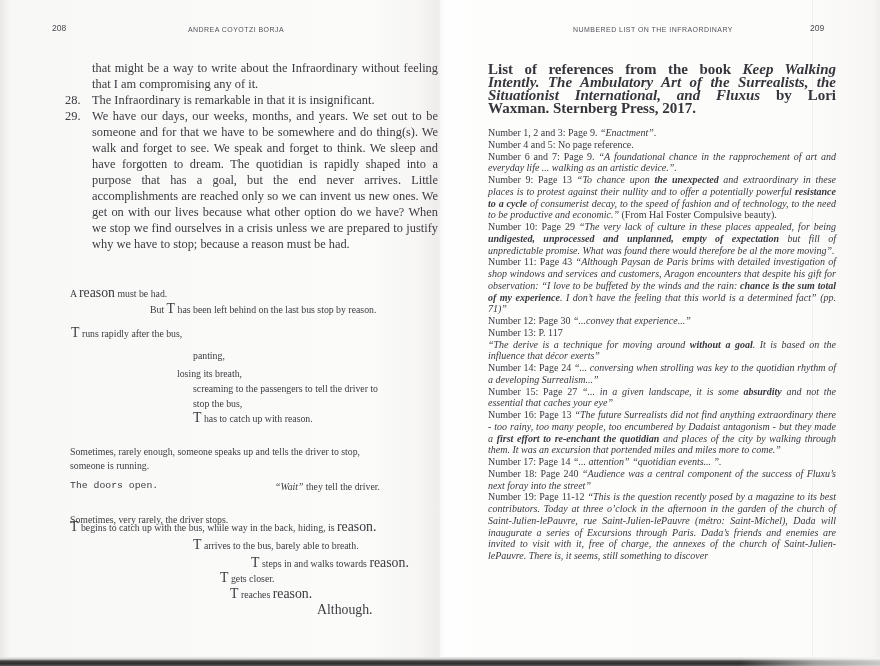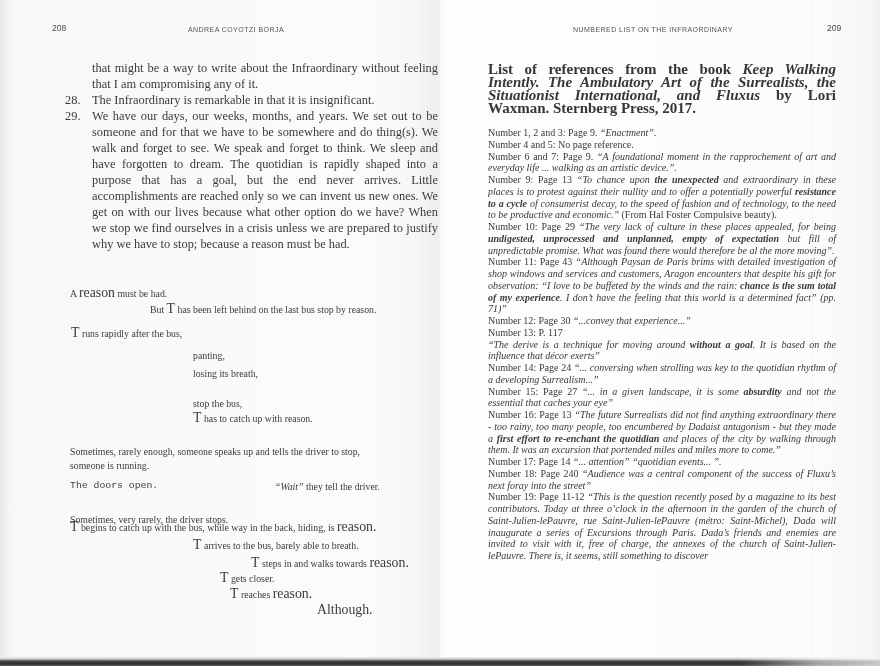--- a/index.html
+++ b/index.html
@@ -90,48 +90,49 @@
         <div class="para"><span>that might be a way to write about the Infraordinary without feeling that I am compromising any of it.</span></div>
         <div class="para"><span class="num">28.</span><span>The Infraordinary is remarkable in that it is insignificant.</span></div>
         <div class="para"><span class="num">29.</span><span>We have our days, our weeks, months, and years. We set out to be someone and for that we have to be somewhere and do thing(s). We walk and forget to see. We speak and forget to think. We sleep and have forgotten to dream. The quotidian is rapidly shaped into a purpose that has a goal, but the end never arrives. Little accomplishments are reached only so we can invent us new ones. We get on with our lives because what other option do we have? When we stop we find ourselves in a crisis unless we are prepared to justify why we have to stop; because a reason must be had.</span></div>
       </div>
 
     <div class="poem-layer">
         <div class="poem-line" style="left: 70px; top: 287px;"><span>A </span><span class="big">reason</span><span> must be had.</span></div>
         <div class="poem-line" style="left: 150px; top: 303px;"><span>But </span><span class="big">T</span><span> has been left behind on the last bus stop by reason.</span></div>
         <div class="poem-line" style="left: 71px; top: 327px;"><span class="big">T</span><span> runs rapidly after the bus,</span></div>
         <div class="poem-line" style="left: 193px; top: 349px;"><span>panting,</span></div>
-        <div class="poem-line" style="left: 193px; top: 367px;"><span>losing its breath,</span></div>
+        <div class="poem-line" style="left: 177px; top: 367px;"><span>losing its breath,</span></div>
+        <div class="poem-line" style="left: 193px; top: 382px;"><span>screaming to the passengers to tell the driver to</span></div>
         <div class="poem-line" style="left: 193px; top: 397px;"><span>stop the bus,</span></div>
         <div class="poem-line" style="left: 193px; top: 412px;"><span class="big">T</span><span> has to catch up with reason.</span></div>
         <div class="poem-line" style="left: 70px; top: 445px;"><span>Sometimes, rarely enough, someone speaks up and tells the driver to stop,</span></div>
         <div class="poem-line" style="left: 70px; top: 459px;"><span>someone is running.</span></div>
         <div class="poem-line" style="left: 275px; top: 480px;"><span class="it">“Wait”</span><span> they tell the driver.</span></div>
         <div class="poem-line" style="left: 70px; top: 493px; margin-top: 20px;"><span>Sometimes, very rarely, the driver stops.</span></div>
         <div class="poem-line" style="left: 70px; top: 479px; font-family: Liberation Mono, monospace;"><span>The doors open.</span></div>
         <div class="poem-line" style="left: 70px; top: 521px;"><span class="big">T</span><span> begins to catch up with the bus, while way in the back, hiding, is </span><span class="big">reason.</span></div>
         <div class="poem-line" style="left: 193px; top: 539px;"><span class="big">T</span><span> arrives to the bus, barely able to breath.</span></div>
         <div class="poem-line" style="left: 207px; top: 557px; margin-left: 44px;"><span class="big">T</span><span> steps in and walks towards </span><span class="big">reason.</span></div>
         <div class="poem-line" style="left: 220px; top: 572px;"><span class="big">T</span><span> gets closer.</span></div>
         <div class="poem-line" style="left: 230px; top: 588px;"><span class="big">T</span><span> reaches </span><span class="big">reason.</span></div>
         <div class="poem-line" style="left: 317px; top: 604px;"><span class="big">Although.</span></div>
       </div>
   </div>
 
   <div class="page page-right">
   </div>
 
   <span class="runhead" style="left:653px; top:26px; transform:translateX(-50%);">NUMBERED LIST ON THE INFRAORDINARY</span>
-  <span class="pagenum" style="left:827px; top:23px;">209</span>
+  <span class="pagenum" style="left:810px; top:23px;">209</span>
 
   <div class="intro"><span>List of references from the book </span><span class="bi">Keep Walking Intently. The Ambulatory Art of the Surrealists, the Situationist International, and Fluxus</span><span> by Lori Waxman. Sternberg Press, 2017.</span></div>
   <div class="refs">
       <div class="ref-entry"><span>Number 1, 2 and 3: Page 9. </span><span class="i">“Enactment”</span><span>.</span></div>
       <div class="ref-entry"><span>Number 4 and 5: No page reference.</span></div>
-      <div class="ref-entry"><span>Number 6 and 7: Page 9. </span><span class="i">“A foundational moment in the rapprochement of art and everyday life ... walking as an artistic device.”.</span></div>
+      <div class="ref-entry"><span>Number 6 and 7: Page 9. </span><span class="i">“A foundational chance in the rapprochement of art and everyday life ... walking as an artistic device.”.</span></div>
       <div class="ref-entry"><span>Number 9: Page 13 </span><span class="i">“To chance upon </span><span class="bi">the unexpected</span><span class="i"> and extraordinary in these places is to protest against their nullity and to offer a potentially powerful </span><span class="bi">resistance to a cycle</span><span class="i"> of consumerist decay, to the speed of fashion and of technology, to the need to be productive and economic.” </span><span>(From Hal Foster Compulsive beauty).</span></div>
       <div class="ref-entry"><span>Number 10: Page 29 </span><span class="i">“The very lack of culture in these places appealed, for being </span><span class="bi">undigested, unprocessed and unplanned, empty of expectation</span><span class="i"> but fill of unpredictable promise. What was found there would therefore be al the more moving”.</span></div>
       <div class="ref-entry"><span>Number 11: Page 43 </span><span class="i">“Although Paysan de Paris brims with detailed investigation of shop windows and services and customers, Aragon encounters that despite his gift for observation: “I love to be buffeted by the winds and the rain: </span><span class="bi">chance is the sum total of my experience</span><span class="i">. I don’t have the feeling that this world is a determined fact” (pp. 71)”</span></div>
       <div class="ref-entry"><span>Number 12: Page 30 </span><span class="i">“...convey that experience...”</span></div>
       <div class="ref-entry"><span>Number 13: P. 117</span></div>
       <div class="ref-entry"><span class="i">“The derive is a technique for moving around </span><span class="bi">without a goal</span><span class="i">. It is based on the influence that décor exerts”</span></div>
       <div class="ref-entry"><span>Number 14: Page 24 </span><span class="i">“... conversing when strolling was key to the quotidian rhythm of a developing Surrealism...”</span></div>
       <div class="ref-entry"><span>Number 15: Page 27 </span><span class="i">“... in a given landscape, it is some </span><span class="bi">absurdity</span><span class="i"> and not the essential that caches your eye”</span></div>
       <div class="ref-entry"><span>Number 16: Page 13 </span><span class="i">“The future Surrealists did not find anything extraordinary there - too rainy, too many people, too encumbered by Dadaist antagonism - but they made a </span><span class="bi">first effort to re-enchant the quotidian</span><span class="i"> and places of the city by walking through them. It was an excursion that portended miles and miles more to come.”</span></div>
       <div class="ref-entry"><span>Number 17: Page 14 </span><span class="i">“... attention” “quotidian events... ”.</span></div>

